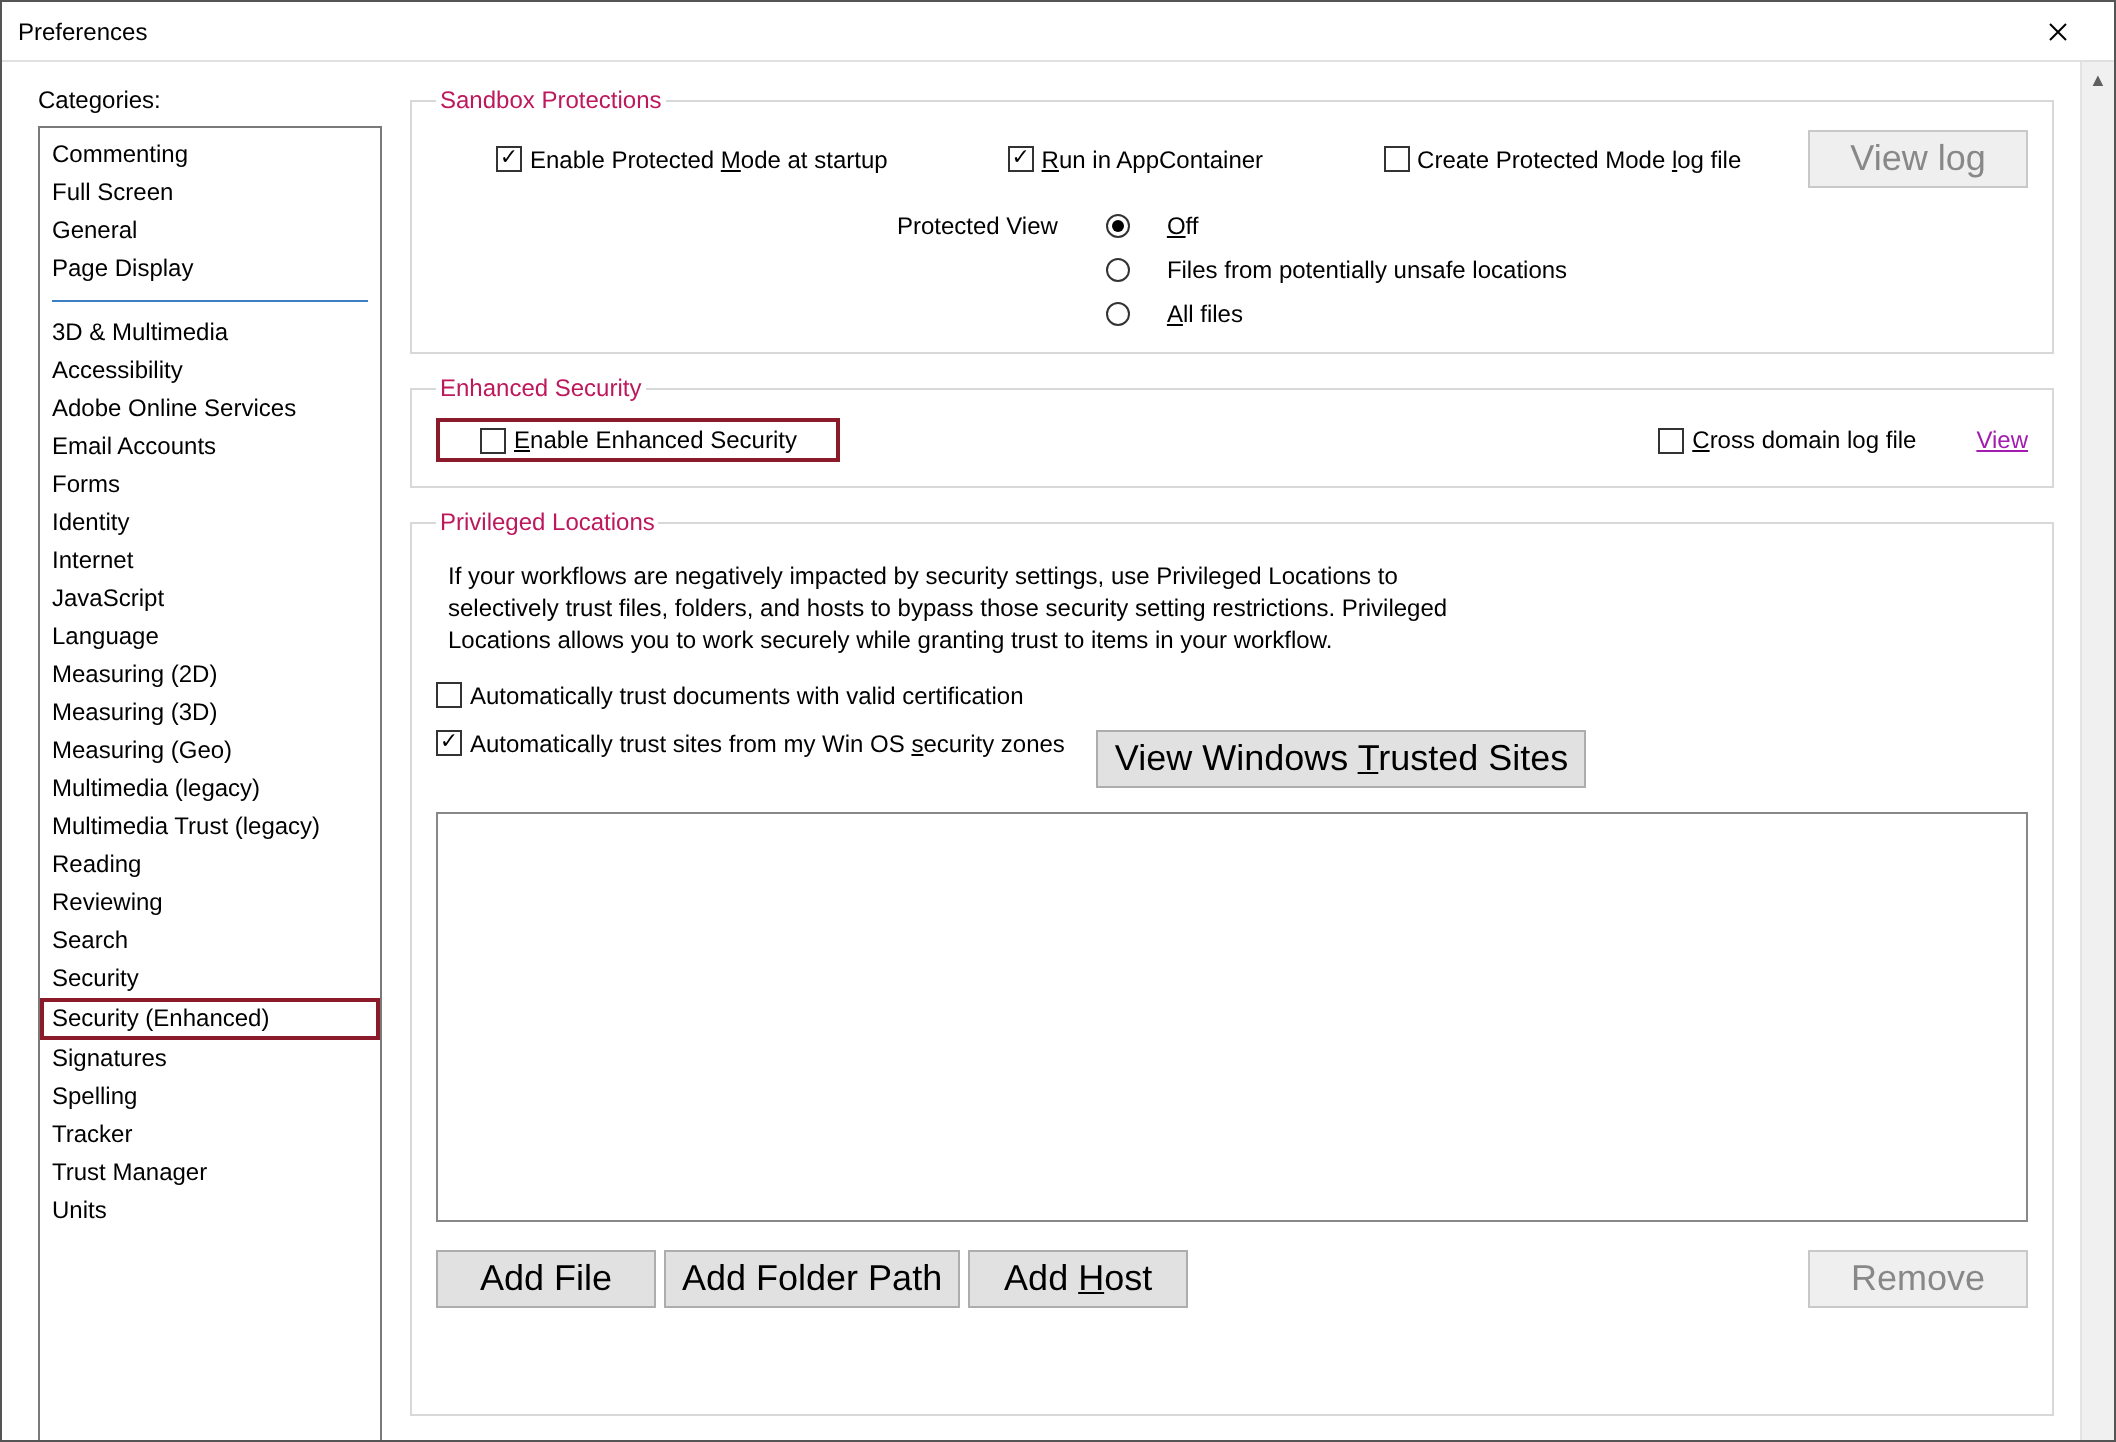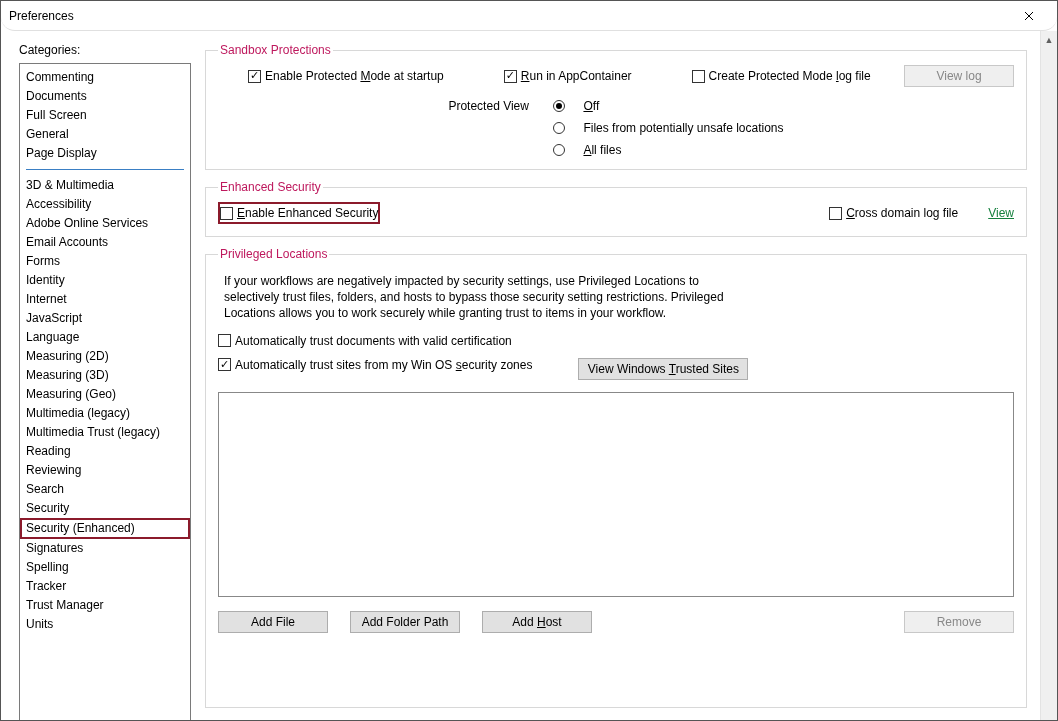--- a/index.html
+++ b/index.html
@@ -18,21 +18,20 @@
     display: flex;
     flex-direction: column;
     position: relative;
   }
   .titlebar {
     height: 30px;
     display: flex;
     align-items: center;
     padding: 0 8px;
     border-bottom: 1px solid #e0e0e0;
-    border-radius: 14px;
   }
   .titlebar-title { flex: 1; font-size: 12px; }
   .close-btn {
     width: 40px;
     height: 28px;
     display: flex;
     align-items: center;
     justify-content: center;
     font-size: 14px;
     cursor: pointer;
@@ -137,21 +136,21 @@
     border-radius: 50%;
   }
   .u { text-decoration: underline; }
   .btn {
     border: 1px solid #adadad;
     background: #e1e1e1;
     padding: 3px 8px;
     min-width: 110px;
     text-align: center;
     cursor: default;
-    font-size: 12px;
+    font-size: 18px;
   }
   .btn.disabled {
     color: #888;
     background: #efefef;
     border-color: #c8c8c8;
   }
   .sandbox-top {
     display: flex;
     align-items: center;
     justify-content: space-between;
@@ -170,42 +169,42 @@
   }
   .pv-label { width: 85px; }
   .pv-options { display: flex; flex-direction: column; gap: 8px; }
   .enh-row {
     display: flex;
     align-items: center;
     justify-content: space-between;
   }
   .enh-left {
     border: 2px solid #8b1a2b;
-    padding: 2px 0;
+    padding: 2px 20px;
     display: inline-flex;
   }
   .link {
-    color: #15803d;
+    color: #a21caf;
     text-decoration: underline;
     cursor: pointer;
   }
   .priv-text {
     margin: 4px 0 12px 6px;
     max-width: 520px;
     line-height: 1.35;
   }
   .trusted-list {
     border: 1px solid #888;
     height: 205px;
     margin-top: 12px;
     background: #fff;
   }
   .btn-row {
     display: flex;
-    gap: 22px;
+    gap: 4px;
     margin-top: 14px;
   }
   .btn-row .spacer { flex: 1; }
   .scrollbar {
     width: 17px;
     background: #f0f0f0;
     border-left: 1px solid #e3e3e3;
     position: absolute;
     right: 0;
     top: 30px;
@@ -235,21 +234,20 @@
         </svg>
     </div>
   </div>
 
   <div class="body">
 
     <div class="left-col">
       <div class="cat-label">Categories:</div>
       <div class="cat-list" id="cat-list">
           <div class="cat-item">Commenting</div>
-          <div class="cat-item">Documents</div>
           <div class="cat-item">Full Screen</div>
           <div class="cat-item">General</div>
           <div class="cat-item">Page Display</div>
           <hr class="cat-divider">
           <div class="cat-item">3D &amp; Multimedia</div>
           <div class="cat-item">Accessibility</div>
           <div class="cat-item">Adobe Online Services</div>
           <div class="cat-item">Email Accounts</div>
           <div class="cat-item">Forms</div>
           <div class="cat-item">Identity</div>
@@ -342,21 +340,21 @@
         <label class="ck">
           <span class="box"></span>
           <span>Automatically trust documents with valid certification</span>
         </label>
 
         <div class="row mt">
           <label class="ck">
             <span class="box checked"></span>
             <span><span>Automatically trust sites from my Win OS </span><span class="u">s</span><span>ecurity zones</span></span>
           </label>
-          <button class="btn" style="min-width:170px;margin-left:30px;">
+          <button class="btn" style="min-width:170px;">
             <span>View Windows </span><span class="u">T</span><span>rusted Sites</span>
           </button>
         </div>
 
         <div class="trusted-list"></div>
 
         <div class="btn-row">
           <button class="btn">Add File</button>
           <button class="btn">Add Folder Path</button>
           <button class="btn">

